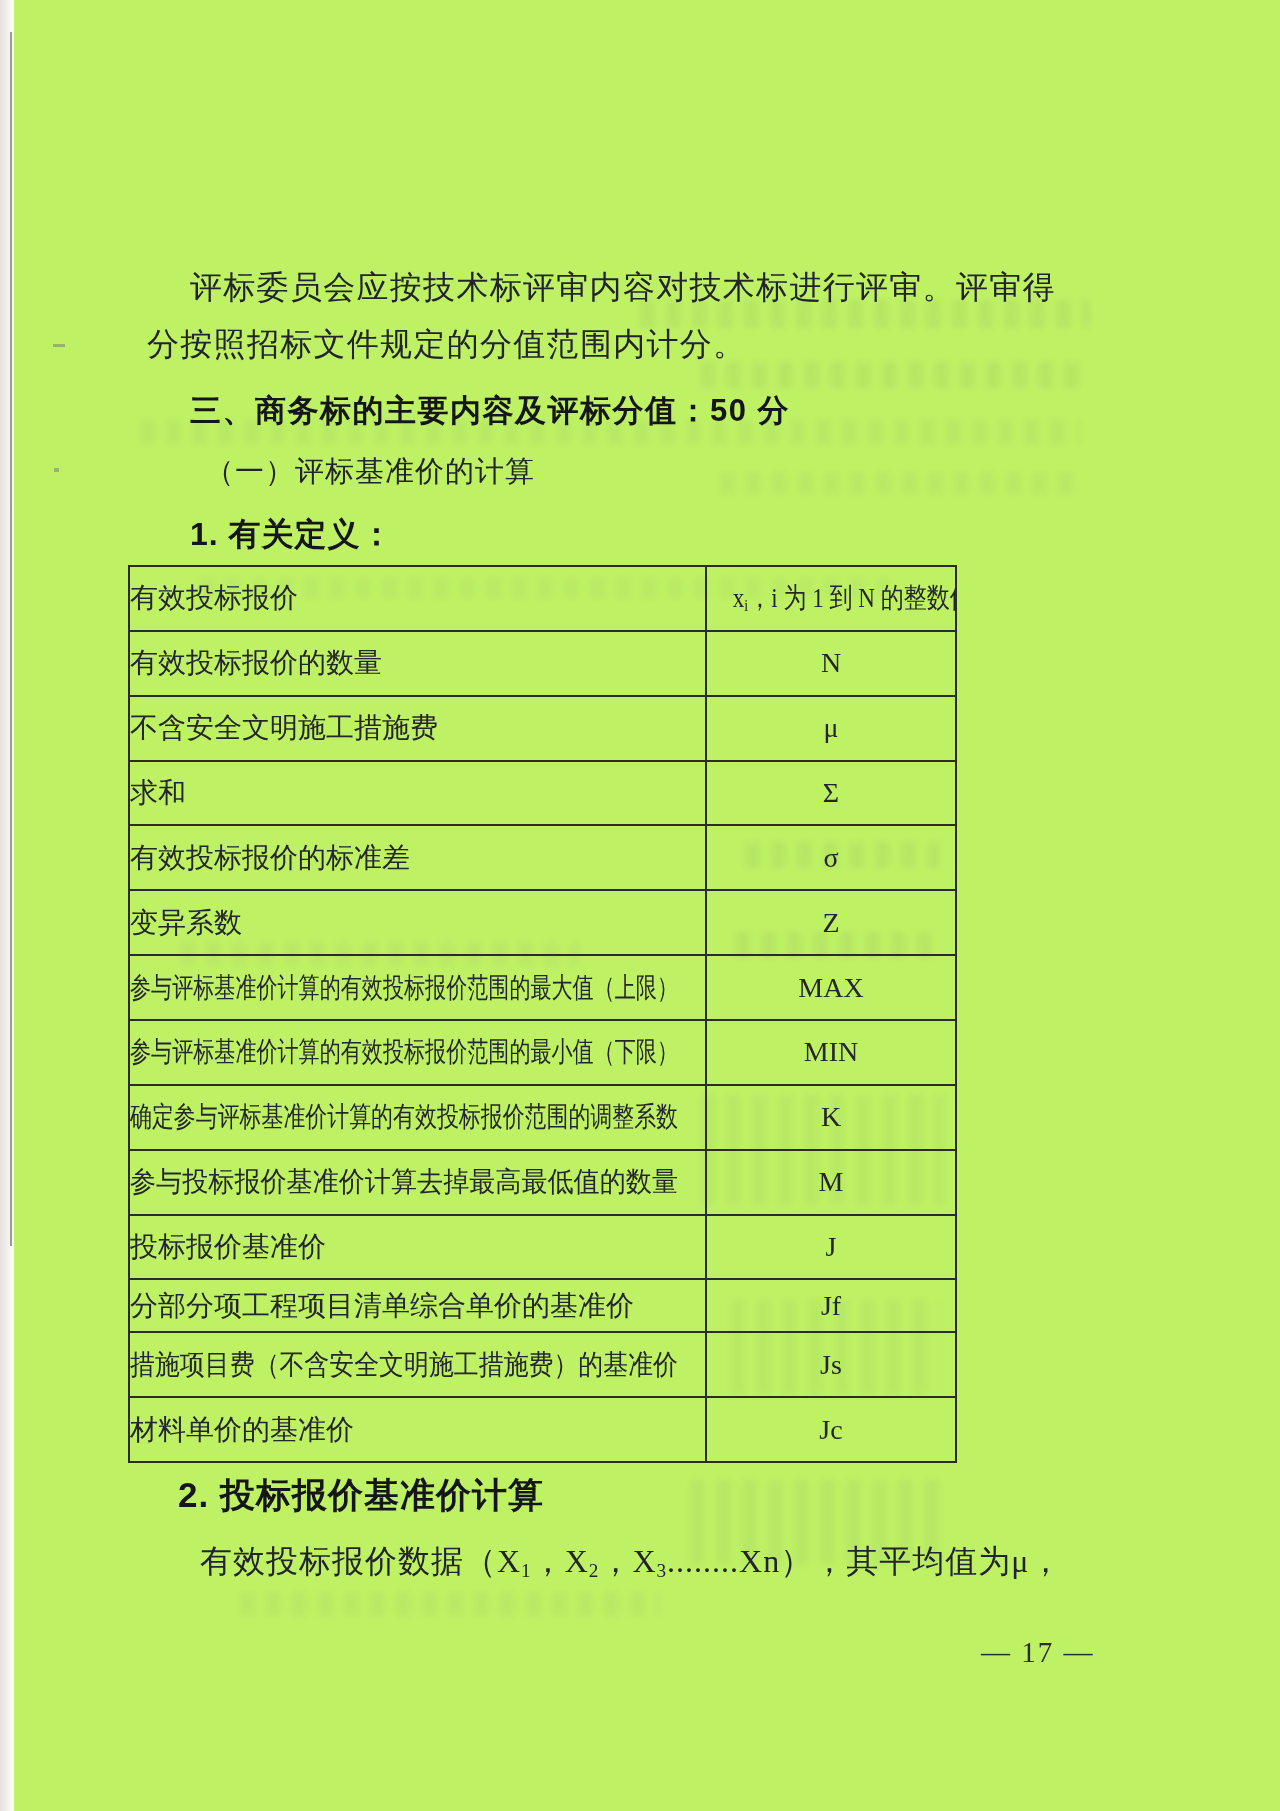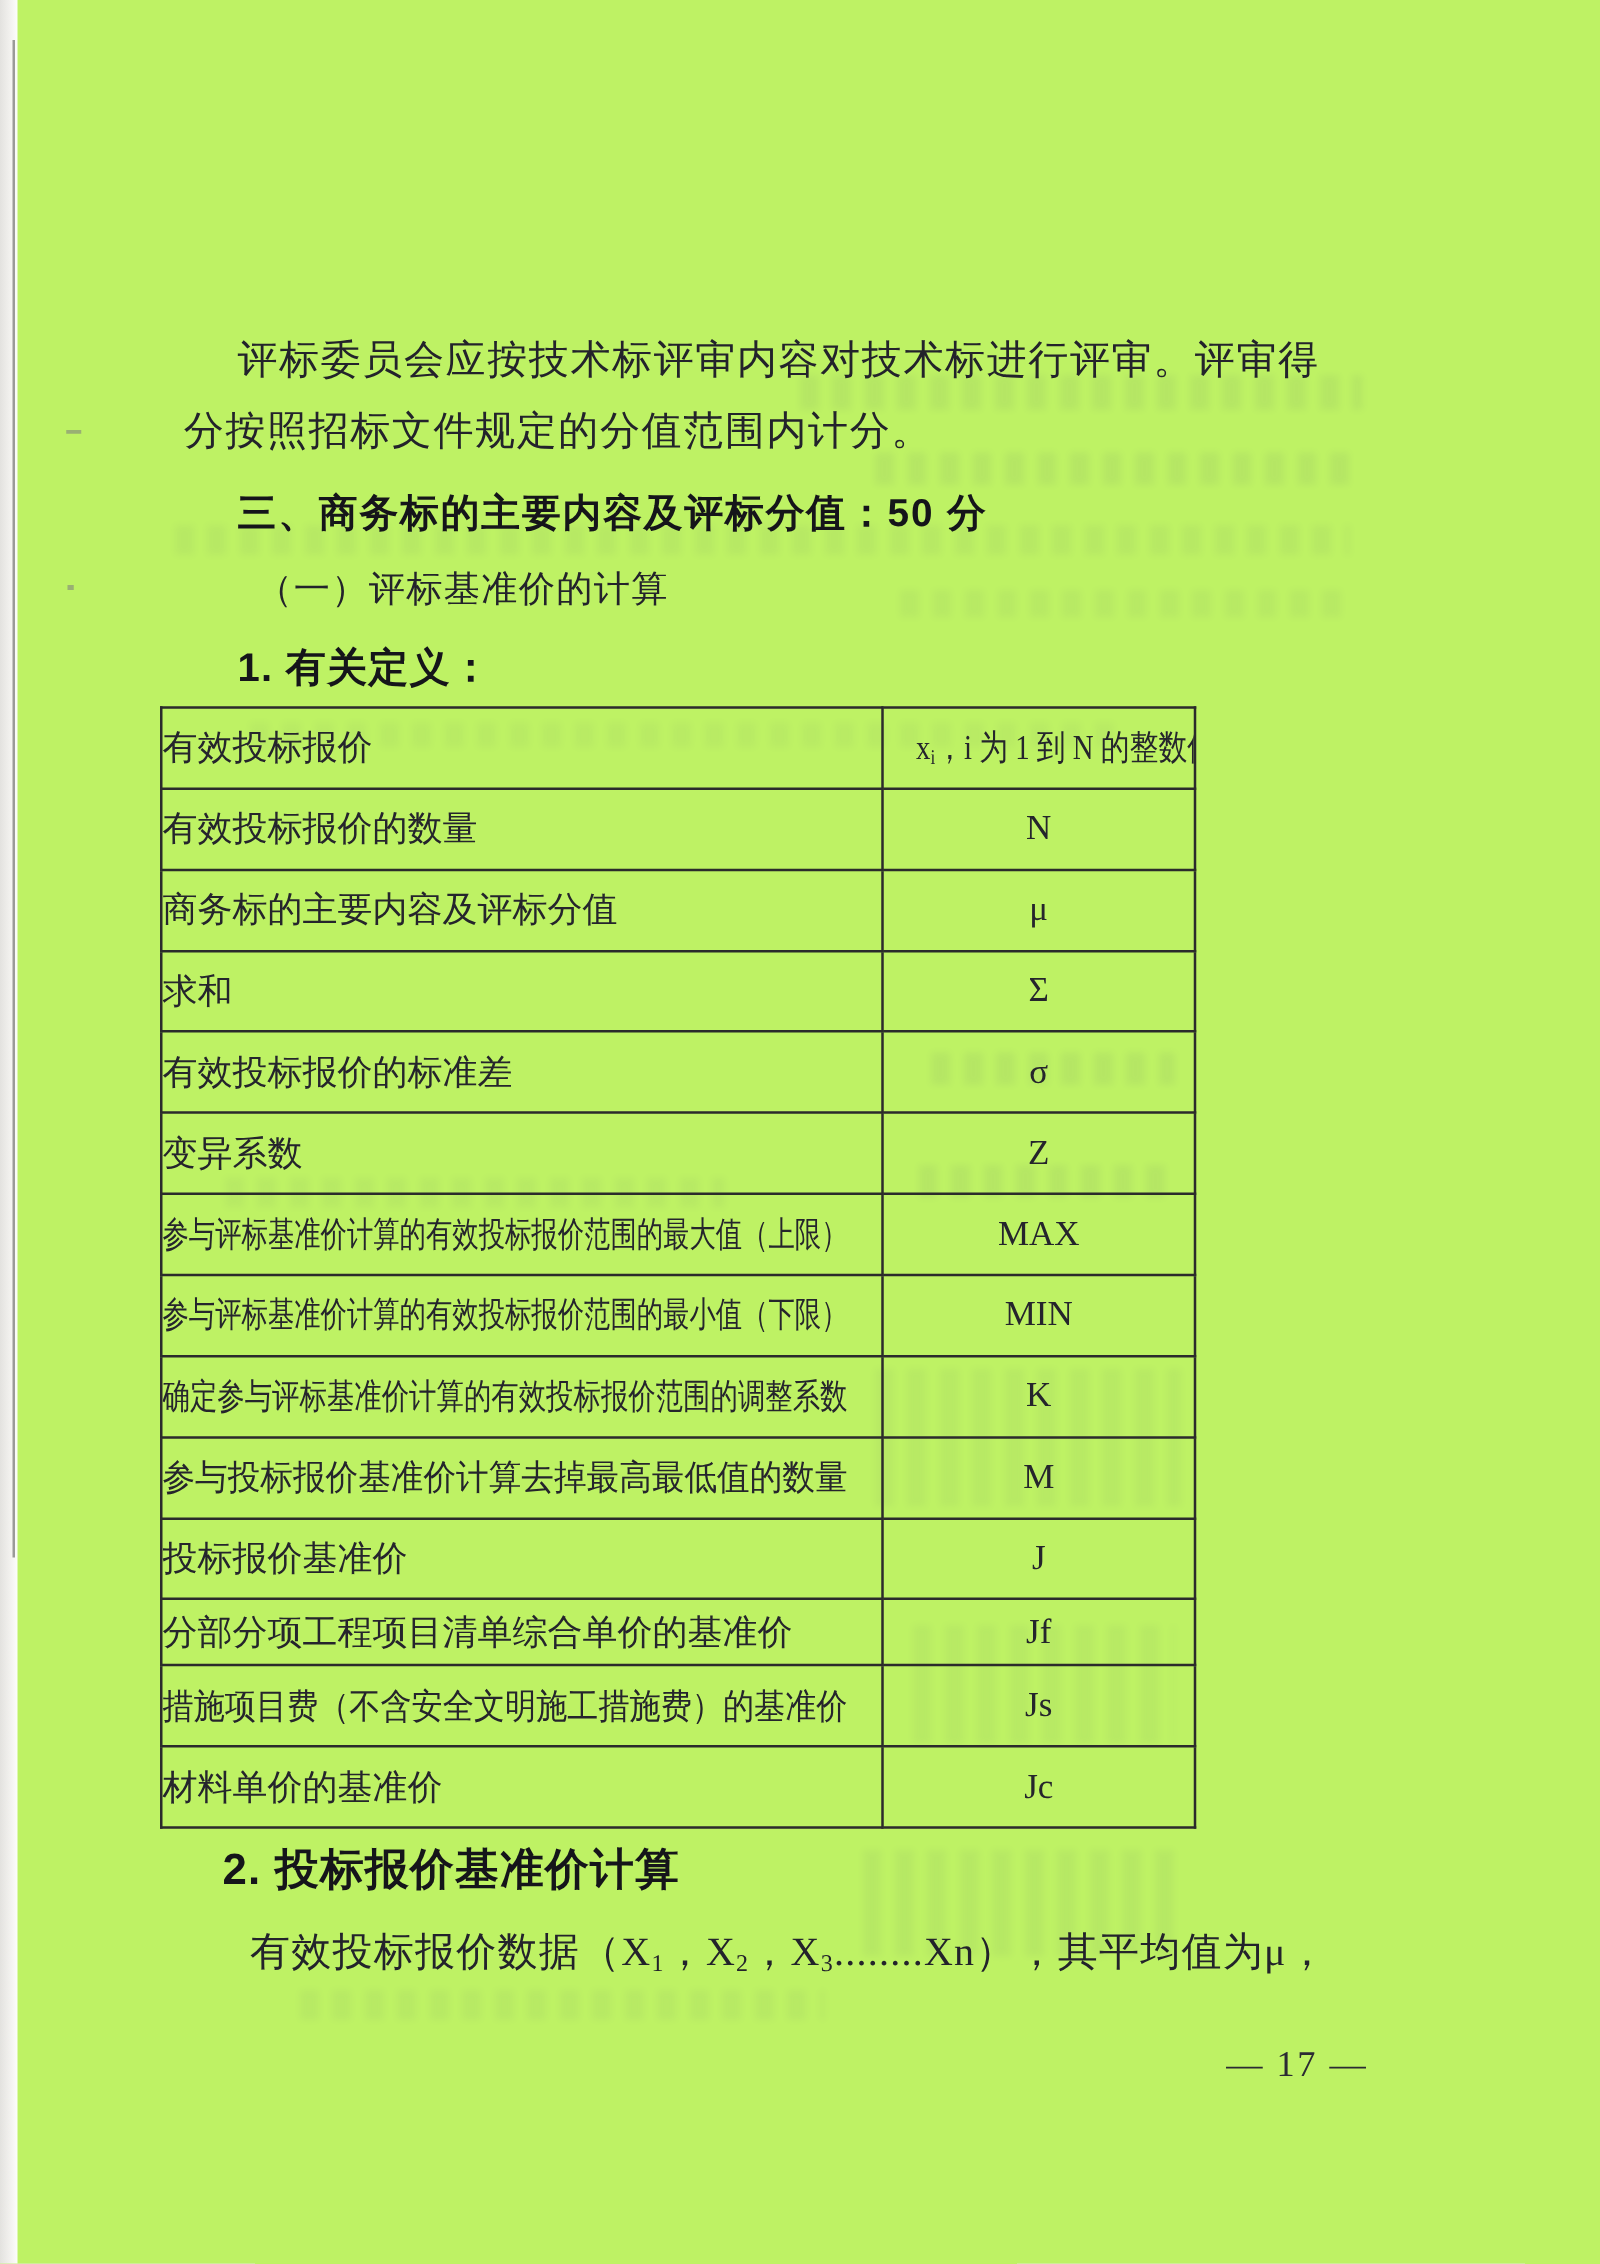--- a/index.html
+++ b/index.html
@@ -85,21 +85,21 @@
     <tbody>
         <tr style="height: 64px;">
           <td class="term"><span class="fit">有效投标报价</span></td>
           <td class="symbol"><span class="fit" style="transform: scaleX(0.822842);">x<sub>i</sub>，i 为 1 到 N 的整数值</span></td>
         </tr>
         <tr style="height: 64px;">
           <td class="term"><span class="fit">有效投标报价的数量</span></td>
           <td class="symbol"><span class="fit">N</span></td>
         </tr>
         <tr style="height: 64px;">
-          <td class="term"><span class="fit">商务标的主要内容及评标分值</span></td>
+          <td class="term"><span class="fit">不含安全文明施工措施费</span></td>
           <td class="symbol"><span class="fit">μ</span></td>
         </tr>
         <tr style="height: 64px;">
           <td class="term"><span class="fit">求和</span></td>
           <td class="symbol"><span class="fit">Σ</span></td>
         </tr>
         <tr style="height: 64px;">
           <td class="term"><span class="fit">有效投标报价的标准差</span></td>
           <td class="symbol"><span class="fit">σ</span></td>
         </tr>

